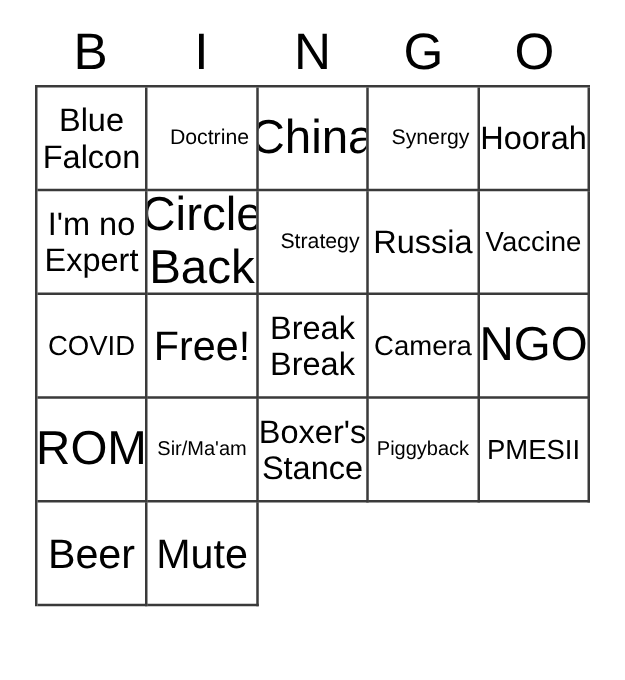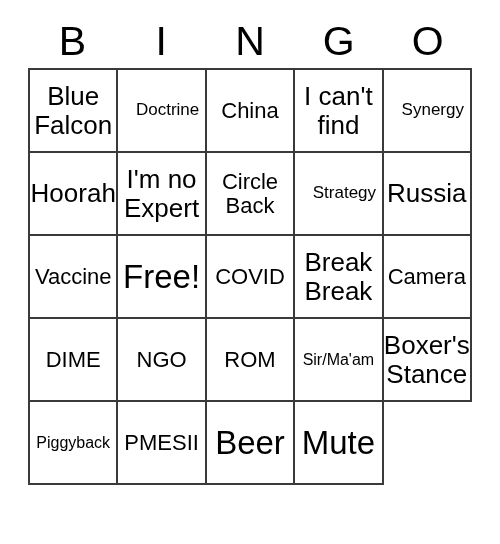--- a/index.html
+++ b/index.html
@@ -67,21 +67,21 @@
     overflow: hidden;
   }
   .cell span {
     display: block;
     line-height: 1.08;
     font-weight: 400;
     white-space: pre-line;
   }
   
   .fs-xxl span { font-size: 33px; }
-  .fs-xl  span { font-size: 22px; }
+  .fs-xl  span { font-size: 38px; }
   .fs-l   span { font-size: 26px; }
   .fs-m   span { font-size: 22px; text-align: center; }
   .fs-s   span { font-size: 17px; margin-left: 12px; }
   .fs-xs  span { font-size: 16px; }
 </style>
 </head>
 <body>
 
 <div id="card">
 
@@ -97,24 +97,20 @@
       <div class="cell fs-l">
         <span>Blue
 Falcon</span>
       </div>
       <div class="cell fs-s">
         <span>Doctrine</span>
       </div>
       <div class="cell fs-xl">
         <span>China</span>
       </div>
-      <div class="cell fs-l">
-        <span>I can't
-find</span>
-      </div>
       <div class="cell fs-s">
         <span>Synergy</span>
       </div>
       <div class="cell fs-l">
         <span>Hoorah</span>
       </div>
       <div class="cell fs-l">
         <span>I'm no
 Expert</span>
       </div>
@@ -124,35 +120,32 @@
       </div>
       <div class="cell fs-s">
         <span>Strategy</span>
       </div>
       <div class="cell fs-l">
         <span>Russia</span>
       </div>
       <div class="cell fs-m">
         <span>Vaccine</span>
       </div>
+      <div class="cell fs-m">
+        <span>COVID</span>
+      </div>
       <div class="cell fs-xxl">
         <span>Free!</span>
-      </div>
-      <div class="cell fs-m">
-        <span>COVID</span>
       </div>
       <div class="cell fs-l">
         <span>Break
 Break</span>
       </div>
       <div class="cell fs-m">
         <span>Camera</span>
-      </div>
-      <div class="cell fs-xl">
-        <span>DIME</span>
       </div>
       <div class="cell fs-xl">
         <span>NGO</span>
       </div>
       <div class="cell fs-xl">
         <span>ROM</span>
       </div>
       <div class="cell fs-xs">
         <span>Sir/Ma'am</span>
       </div>

